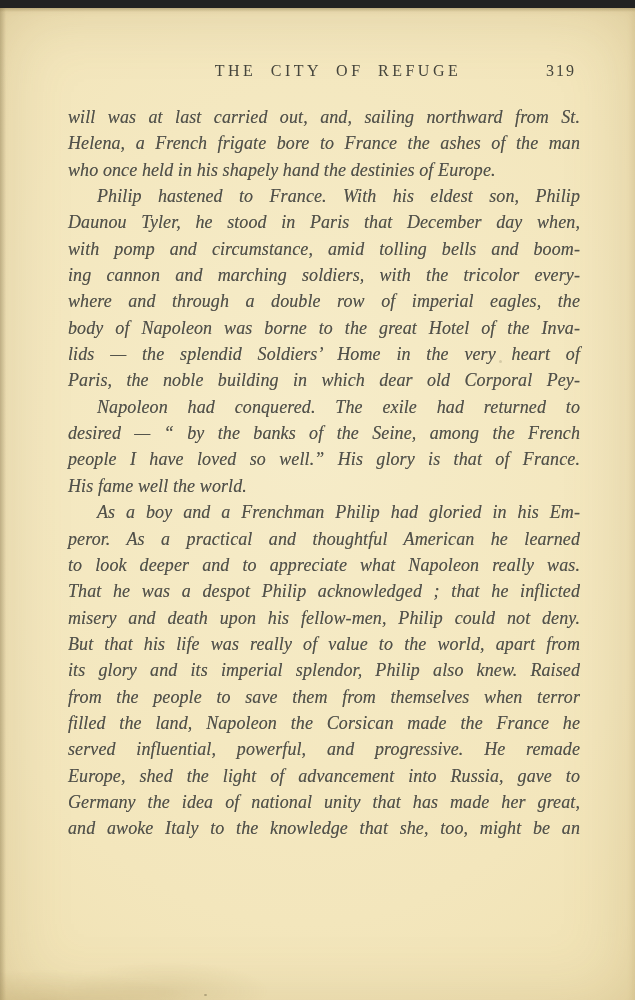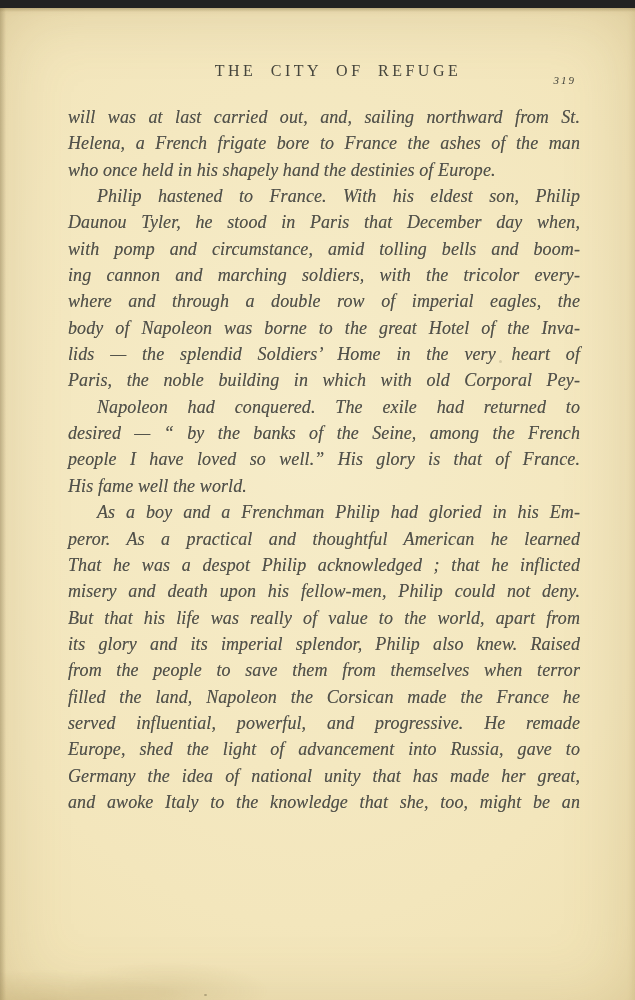--- a/index.html
+++ b/index.html
@@ -60,25 +60,24 @@
     top: 0;
     text-align: center;
     font-size: 16px;
     letter-spacing: 3.5px;
     word-spacing: 7px;
     color: #45453c;
   }
   .page-number {
     position: absolute;
     right: 4px;
-    top: 12px;
-    font-size: 11px;
+    top: 0;
+    font-size: 16px;
     letter-spacing: 2px;
     color: #45453c;
-    font-style: italic;
   }
 
   .text-block {
     position: absolute;
     left: 68px;
     top: 96px;
     width: 512px;
   }
   .line {
     font-size: 18px;
@@ -110,27 +109,28 @@
       <div class="line">will was at last carried out, and, sailing northward from St.</div>
       <div class="line">Helena, a French frigate bore to France the ashes of the man</div>
       <div class="line para-last">who once held in his shapely hand the destinies of Europe.</div>
       <div class="line indent">Philip hastened to France. With his eldest son, Philip</div>
       <div class="line">Daunou Tyler, he stood in Paris that December day when,</div>
       <div class="line">with pomp and circumstance, amid tolling bells and boom-</div>
       <div class="line">ing cannon and marching soldiers, with the tricolor every-</div>
       <div class="line">where and through a double row of imperial eagles, the</div>
       <div class="line">body of Napoleon was borne to the great Hotel of the Inva-</div>
       <div class="line">lids — the splendid Soldiers’ Home in the very heart of</div>
-      <div class="line">Paris, the noble building in which with old Corporal Pey-</div>
+      <div class="line">Paris, the noble building in which dear old Corporal Pey-</div>
       <div class="line indent">Napoleon had conquered. The exile had returned to</div>
       <div class="line">desired — “ by the banks of the Seine, among the French</div>
       <div class="line">people I have loved so well.” His glory is that of France.</div>
       <div class="line para-last">His fame well the world.</div>
       <div class="line indent">As a boy and a Frenchman Philip had gloried in his Em-</div>
       <div class="line">peror. As a practical and thoughtful American he learned</div>
+      <div class="line">to look deeper and to appreciate what Napoleon really was.</div>
       <div class="line">That he was a despot Philip acknowledged ; that he inflicted</div>
       <div class="line">misery and death upon his fellow-men, Philip could not deny.</div>
       <div class="line">But that his life was really of value to the world, apart from</div>
       <div class="line">its glory and its imperial splendor, Philip also knew. Raised</div>
       <div class="line">from the people to save them from themselves when terror</div>
       <div class="line">filled the land, Napoleon the Corsican made the France he</div>
       <div class="line">served influential, powerful, and progressive. He remade</div>
       <div class="line">Europe, shed the light of advancement into Russia, gave to</div>
       <div class="line">Germany the idea of national unity that has made her great,</div>
       <div class="line">and awoke Italy to the knowledge that she, too, might be an</div>

